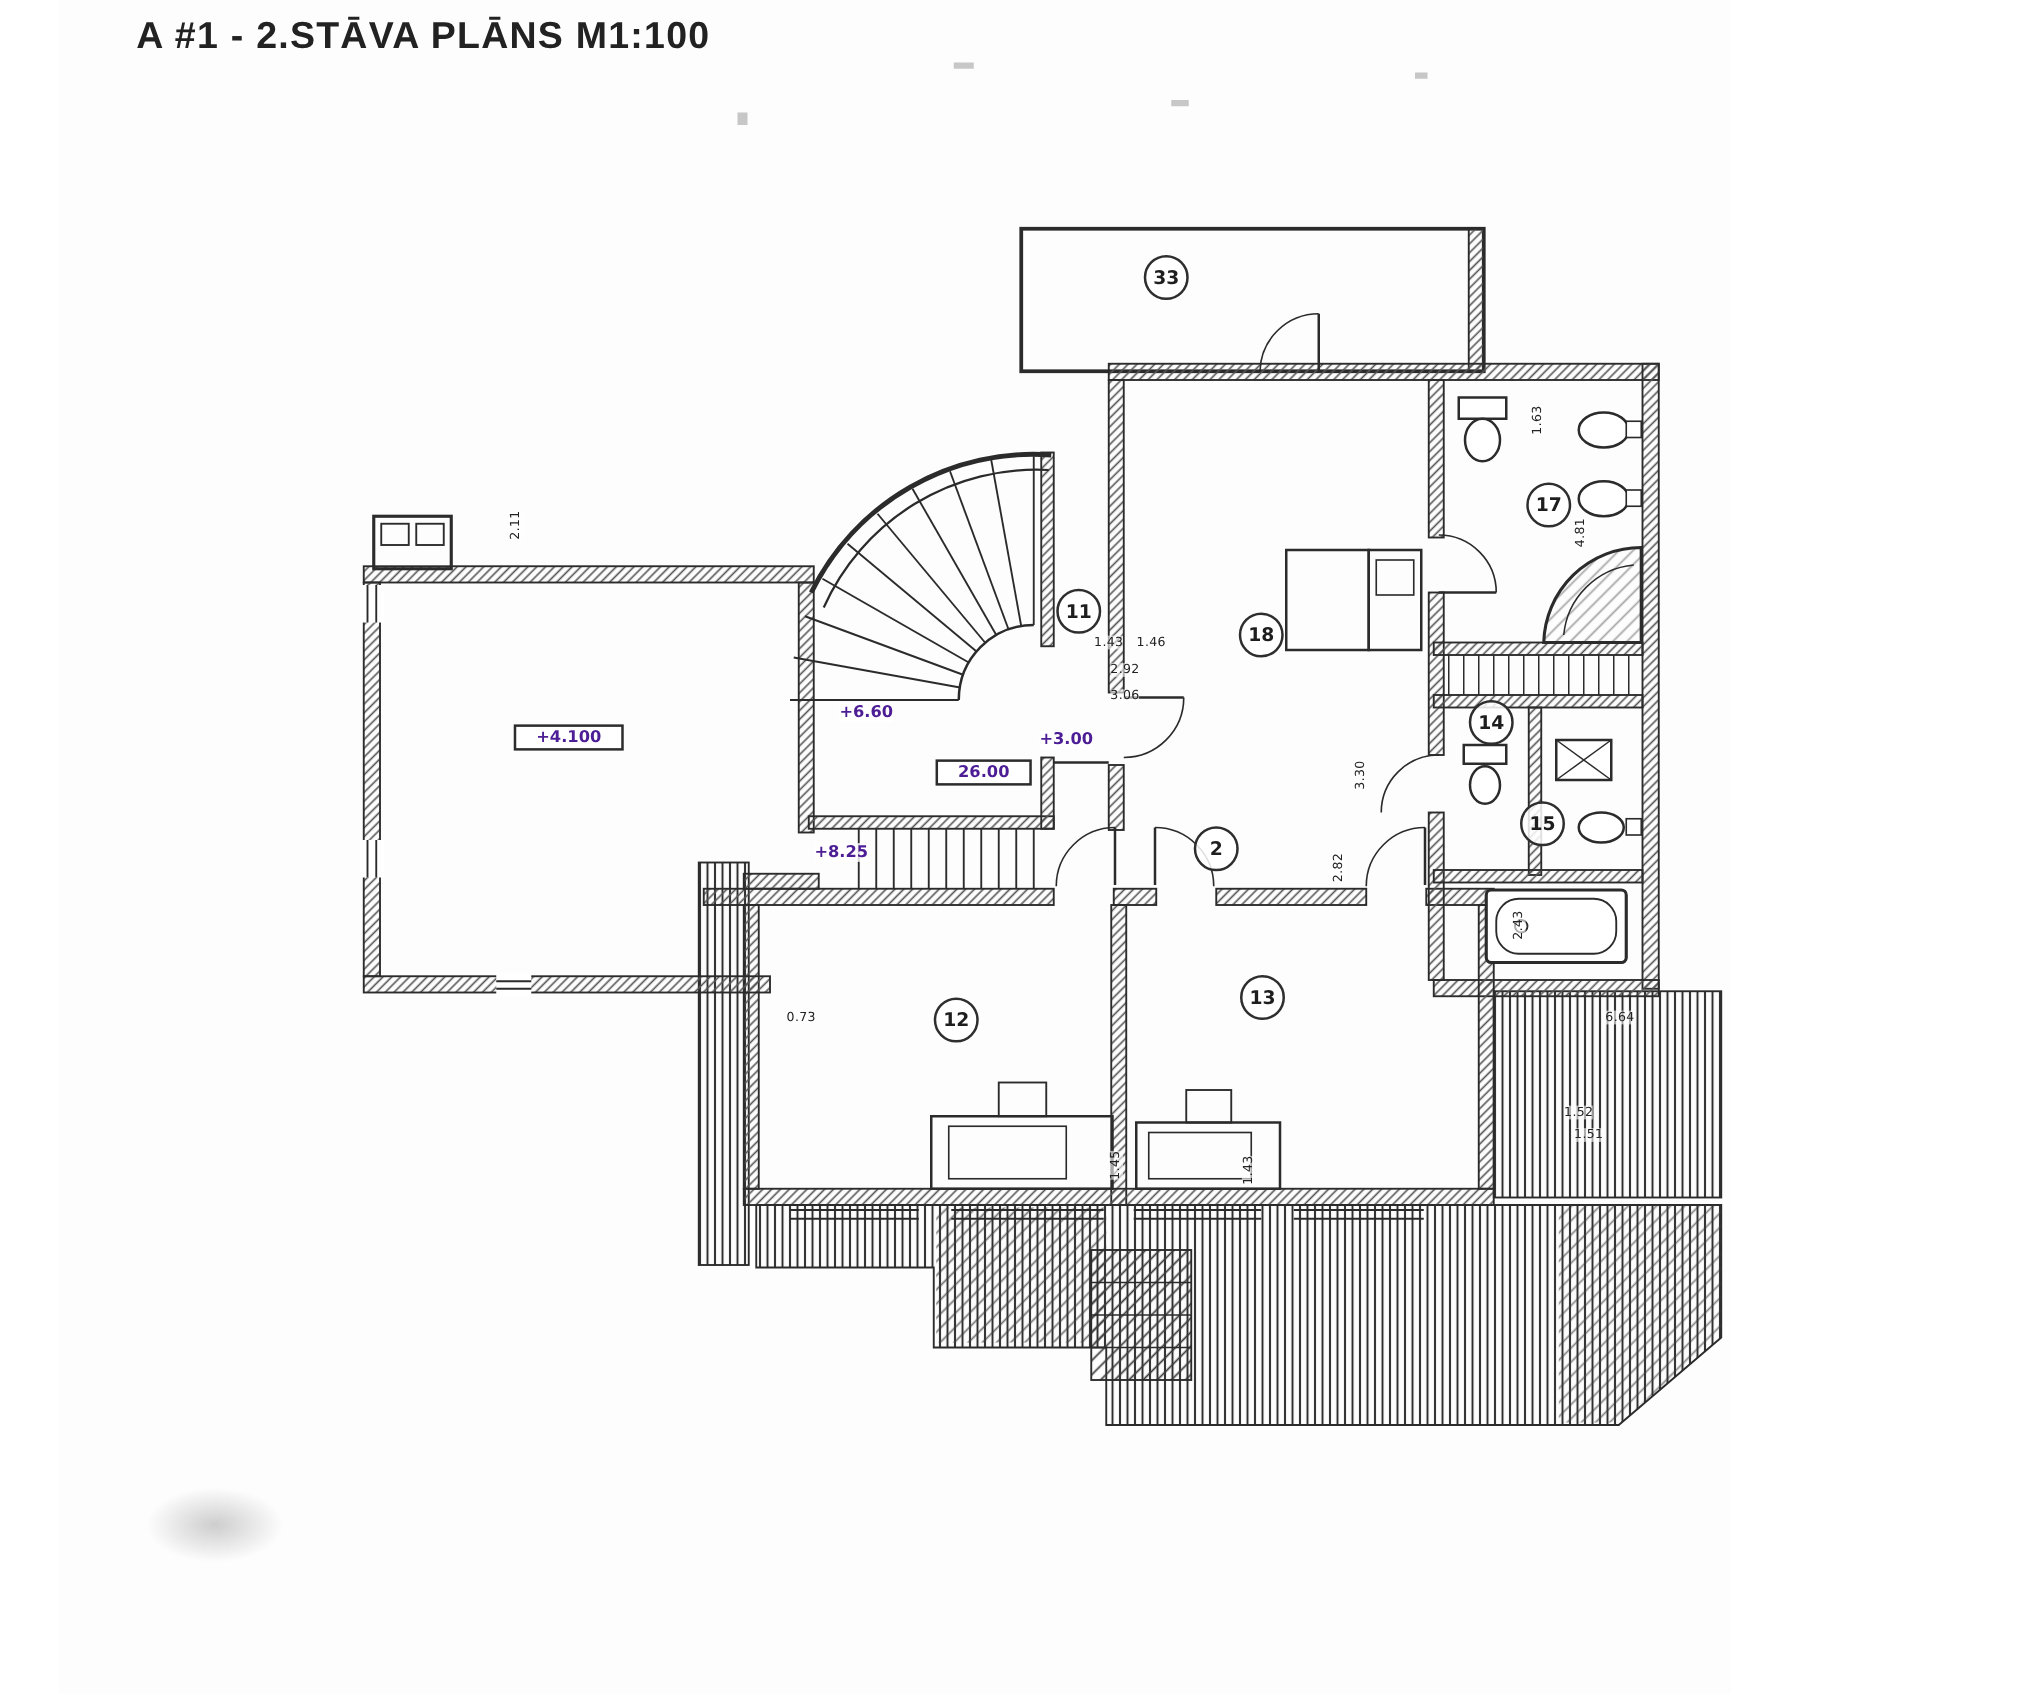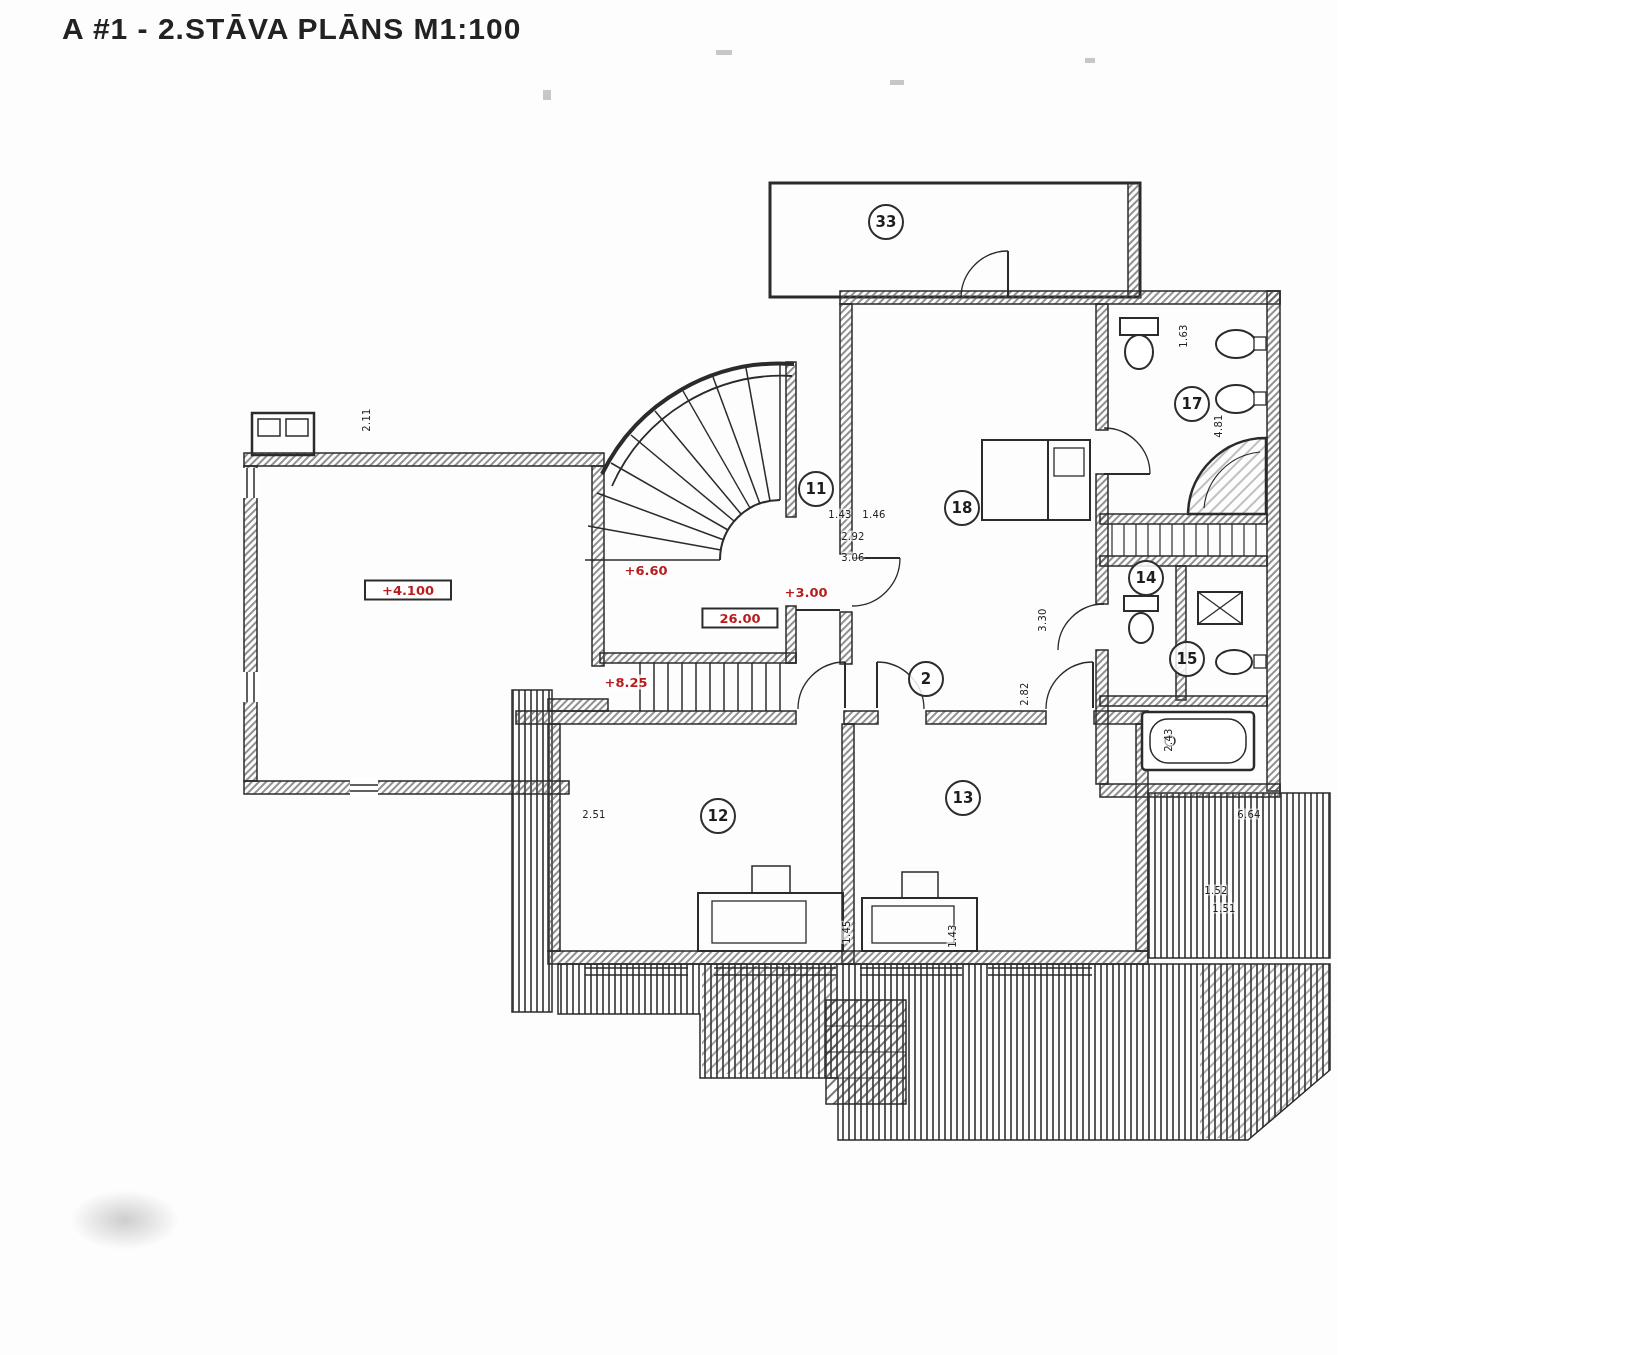--- a/index.html
+++ b/index.html
@@ -1,33 +1,33 @@
 <!DOCTYPE html>
 <html><head>
 <meta charset="utf-8">
 <style>
   html,body{margin:0;padding:0;background:#ffffff;}
   .page{
     position:relative;width:1338px;height:1355px;background:#fdfdfd;
-    font-family:"DejaVu Sans",sans-serif;color:#1c1c1c;overflow:hidden;
+    font-family:"DejaVu Sans",sans-serif;color:#1c1c1c;overflow:hidden;margin-left:47px;
   }
   .title{
     position:absolute;left:62px;top:12px;margin:0;
     font-size:30px;font-weight:700;letter-spacing:1px;color:#222;
     font-family:"Liberation Sans",sans-serif;
   }
   .plan{position:absolute;left:0;top:0;width:1634px;height:1355px;}
   .plan svg{position:absolute;left:0;top:0;}
   .room-circle{
     position:absolute;width:32px;height:32px;border:2px solid #2e2e2e;border-radius:50%;
     font-size:15px;font-weight:700;display:flex;align-items:center;justify-content:center;
     transform:translate(-50%,-50%);background:rgba(255,255,255,.85);color:#1e1e1e;
   }
   .level{
-    position:absolute;font-size:13px;font-weight:700;color:#b91c1c;
+    position:absolute;font-size:13px;font-weight:700;color:#4c1d95;
     transform:translate(-50%,-50%);white-space:nowrap;background:rgba(255,255,255,.8);
   }
   .level.boxed{border:2px solid #2c2c2c;padding:1px 16px;}
   .dim{
     position:absolute;font-size:10px;color:#222;transform:translate(-50%,-50%);
     white-space:nowrap;letter-spacing:.3px;background:rgba(255,255,255,.6);
   }
   .dim.v{transform:translate(-50%,-50%) rotate(-90deg);}
   .tick{position:absolute;background:#9a9a9a;opacity:.55;}
   .smudge{position:absolute;background:radial-gradient(ellipse,rgba(110,110,110,.33),rgba(110,110,110,0) 70%);filter:blur(1px);}
@@ -252,21 +252,21 @@
     <div class="level" style="left:806px;top:592px">+3.00</div>
     <div class="level" style="left:626px;top:682px">+8.25</div>
 
     <span class="dim v" style="left:366px;top:420px">2.11</span>
     <span class="dim" style="left:840px;top:514px">1.43</span>
     <span class="dim" style="left:874px;top:514px">1.46</span>
     <span class="dim" style="left:853px;top:536px">2.92</span>
     <span class="dim" style="left:853px;top:557px">3.06</span>
     <span class="dim v" style="left:1042px;top:620px">3.30</span>
     <span class="dim v" style="left:1024px;top:694px">2.82</span>
-    <span class="dim" style="left:594px;top:814px">2.51</span>
+    <span class="dim" style="left:594px;top:814px">0.73</span>
     <span class="dim v" style="left:846px;top:932px">1.45</span>
     <span class="dim v" style="left:952px;top:936px">1.43</span>
     <span class="dim v" style="left:1168px;top:740px">2.43</span>
     <span class="dim v" style="left:1183px;top:336px">1.63</span>
     <span class="dim v" style="left:1218px;top:426px">4.81</span>
     <span class="dim" style="left:1249px;top:814px">6.64</span>
     <span class="dim" style="left:1216px;top:890px">1.52</span>
     <span class="dim" style="left:1224px;top:908px">1.51</span>
 
     <div class="tick" style="left:716px;top:50px;width:16px;height:5px"></div>

